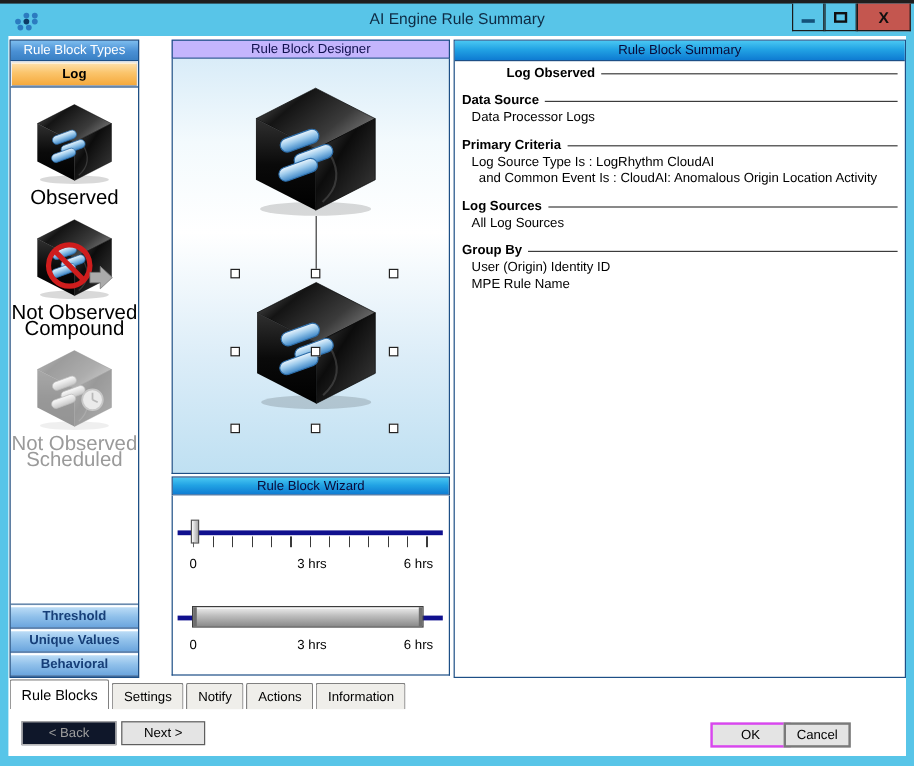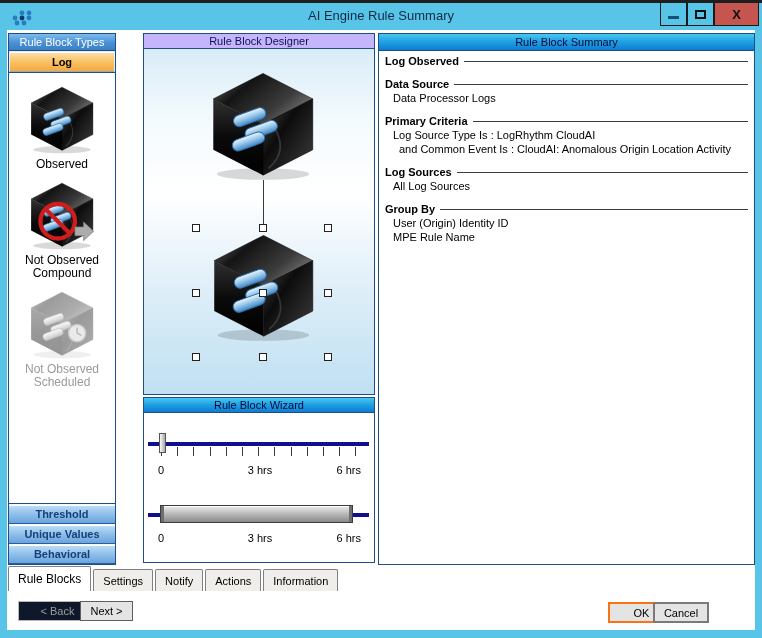--- a/index.html
+++ b/index.html
@@ -46,21 +46,21 @@
   .left-panel .panel-header { border:none; border-bottom:1px solid #1d4f86; }
   .log-tab {
     height:21px; display:flex; align-items:center; justify-content:center;
     font-size:11px; font-weight:bold; color:#000;
     background:linear-gradient(180deg,#fde2b0 0%,#fbc56c 45%,#f5a93c 100%);
     border:1px solid #e9eef5; border-bottom:1px solid #9aa7b8; box-shadow:inset 0 1px 0 #fff;
   }
   .type-list { flex:1; background:#ffffff; border-top:1px solid #1d4f86; border-bottom:1px solid #1d4f86;
     display:flex; flex-direction:column; align-items:center; padding-top:12px; }
   .type-item { display:flex; flex-direction:column; align-items:center; margin-bottom:10px; }
-  .type-label { font-size:12px; color:#000; text-align:center; white-space:pre-line; line-height:13px; margin-top:4px; }
+  .type-label { font-size:17px; color:#000; text-align:center; white-space:pre-line; line-height:13px; margin-top:4px; }
   .type-item.disabled .type-label { color:#9a9a9a; }
   .gray-icon { filter:grayscale(1) opacity(0.42); }
   .type-tabs { display:flex; flex-direction:column; }
   .type-tab {
     height:20px; display:flex; align-items:center; justify-content:center;
     font-size:11px; font-weight:bold; color:#173f78;
     background:linear-gradient(180deg,#c2e0f8 0%,#8fc0ea 50%,#6aa4dd 100%);
     border-top:1px solid #f2f8fd; border-bottom:1px solid #2a5d99; box-shadow:inset 0 1px 0 #fff;
   }
 
@@ -92,41 +92,41 @@
   .range-bar::before { left:0; } .range-bar::after { right:0; }
   .slider-labels { position:absolute; left:4px; width:221px; height:13px; font-size:11px; color:#000; }
   .slider-labels.l1 { top:51px; } .slider-labels.l2 { top:119px; }
   .sl-left { position:absolute; left:10px; } .sl-mid { position:absolute; left:112px; transform:translateX(-50%); } .sl-right { position:absolute; right:8px; }
 
   
   .right-panel { position:absolute; left:371px; top:3px; width:377px; height:532px; display:flex; flex-direction:column; border:1px solid #1d4f86; background:#fff; }
   .right-panel .panel-header { border:none; border-bottom:1px solid #1d4f86; }
   .summary-body { flex:1; padding:3px 6px; font-size:11px; line-height:14px; }
   .sec-title { display:flex; align-items:center; font-weight:bold; margin-top:9px; }
-  .sec-title.first { margin-top:0; }
+  .sec-title.first { margin-top:0;margin-left:37px; }
   .sec-title::after { content:""; flex:1; border-top:1px solid #3c3c3c; margin-left:5px; }
   .sec-line { padding-left:8px; white-space:pre-wrap; }
   .sec-line.indent2 { padding-left:14px; }
 
   
   .tabstrip { position:absolute; left:1px; top:536px; display:flex; align-items:flex-end; height:25px; }
   .tab {
     height:22px; padding:0 9px; display:flex; align-items:center;
     font-size:11px; background:#efeeea; border:1px solid #808080; border-bottom:none;
     margin-right:2px; border-radius:2px 2px 0 0;
   }
   .tab.active { height:25px; background:#ffffff; font-size:12px; z-index:2; }
   .btn {
     position:absolute; display:flex; align-items:center; justify-content:center;
     font-size:11px; background:#e4e4e4; border:1px solid #707070; cursor:default;
     font-family:"Liberation Sans", sans-serif;
   }
   .btn-back { left:11px; top:571px; width:79px; height:20px; color:#9e9e9e; border-color:#b8b8b8; background:#0f172a; }
-  .btn-next { left:73px; top:571px; width:53px; height:20px; border:1px solid #5e5e5e; }
-  .btn-ok { left:585px; top:572px; width:67px; height:21px; border:2px solid #f97316;margin-left:16px; }
+  .btn-next { left:94px; top:571px; width:70px; height:20px; border:1px solid #5e5e5e; }
+  .btn-ok { left:585px; top:572px; width:67px; height:21px; border:2px solid #d946ef; }
   .btn-cancel { left:646px; top:572px; width:56px; height:21px; border:2px solid #7a7a7a; }
 </style>
 </head>
 <body>
 
 <svg width="0" height="0" style="position:absolute">
   <defs>
     <linearGradient id="gTop" x1="0" y1="0" x2="1" y2="0.6">
       <stop offset="0" stop-color="#6e6e6e"></stop>
         <stop offset="0.35" stop-color="#141414"></stop>

